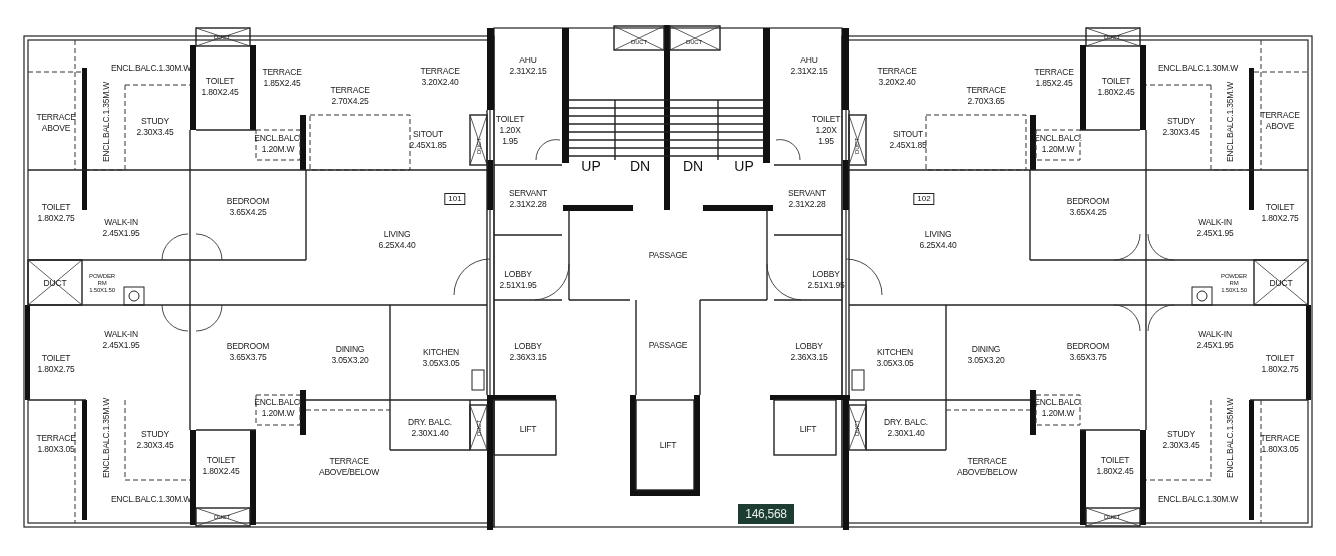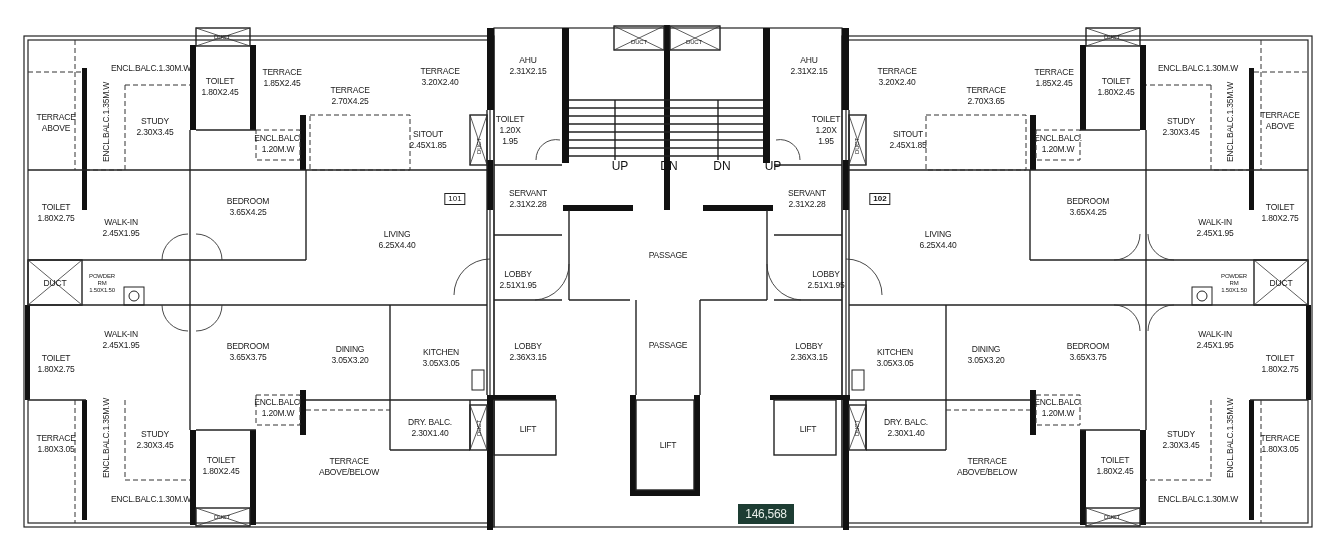--- a/index.html
+++ b/index.html
@@ -5,21 +5,21 @@
   html, body { margin:0; padding:0; background:#ffffff; }
   body { width:1336px; height:556px; position:relative; overflow:hidden; font-family:"Liberation Sans", sans-serif; }
   #plan { position:absolute; left:0; top:0; width:1336px; height:556px; }
   .lbl { position:absolute; transform:translate(-50%,-50%); text-align:center; font-family:"Liberation Sans", sans-serif; font-size:8.5px; line-height:11px; color:#1a1a1a; white-space:nowrap; letter-spacing:-0.2px; }
   .lbl .n { display:block; }
   .lbl .d { display:block; }
   .vlbl { transform:translate(-50%,-50%) rotate(-90deg); }
   .small { font-size:6px; line-height:7px; }
   .flat-no { position:absolute; transform:translate(-50%,-50%); border:1px solid #222; font-size:8px; line-height:10px; padding:0 3px; color:#111; background:#fff; }
   .badge { position:absolute; left:738px; top:504px; width:56px; height:20px; background:#1d3d33; color:#e8efe9; font-size:12px; line-height:20px; text-align:center; font-family:"Liberation Sans", sans-serif; letter-spacing:-0.3px; }
-  .stair-lbl { position:absolute; transform:translate(-50%,-50%); font-size:12px; color:#111;margin-left:29px; }
+  .stair-lbl { position:absolute; transform:translate(-50%,-50%); font-size:14px; color:#111; }
 </style>
 </head>
 <body>
 
 <svg id="plan" viewBox="0 0 1336 556" xmlns="http://www.w3.org/2000/svg">
   <g fill="none" stroke="#222" stroke-width="1.2">
 
     <rect x="24" y="36" width="470" height="491"></rect>
     <rect x="28" y="40" width="462" height="483"></rect>
 
@@ -443,21 +443,21 @@
     <span class="d">ABOVE</span>
   </div>
 <div class="lbl" style="left:908px;top:140px;">
     <span class="n">SITOUT</span>
     <span class="d">2.45X1.85</span>
   </div>
 <div class="lbl" style="left:1058px;top:144px;">
     <span class="n">ENCL.BALC.</span>
     <span class="d">1.20M.W</span>
   </div>
-<div class="flat-no" style="left:880px;top:199px;font-weight:bold;">102</div>
+<div class="flat-no" style="left:924px;top:199px;">102</div>
 <div class="lbl" style="left:938px;top:240px;">
     <span class="n">LIVING</span>
     <span class="d">6.25X4.40</span>
   </div>
 <div class="lbl" style="left:1088px;top:207px;">
     <span class="n">BEDROOM</span>
     <span class="d">3.65X4.25</span>
   </div>
 <div class="lbl" style="left:1215px;top:228px;">
     <span class="n">WALK-IN</span>

